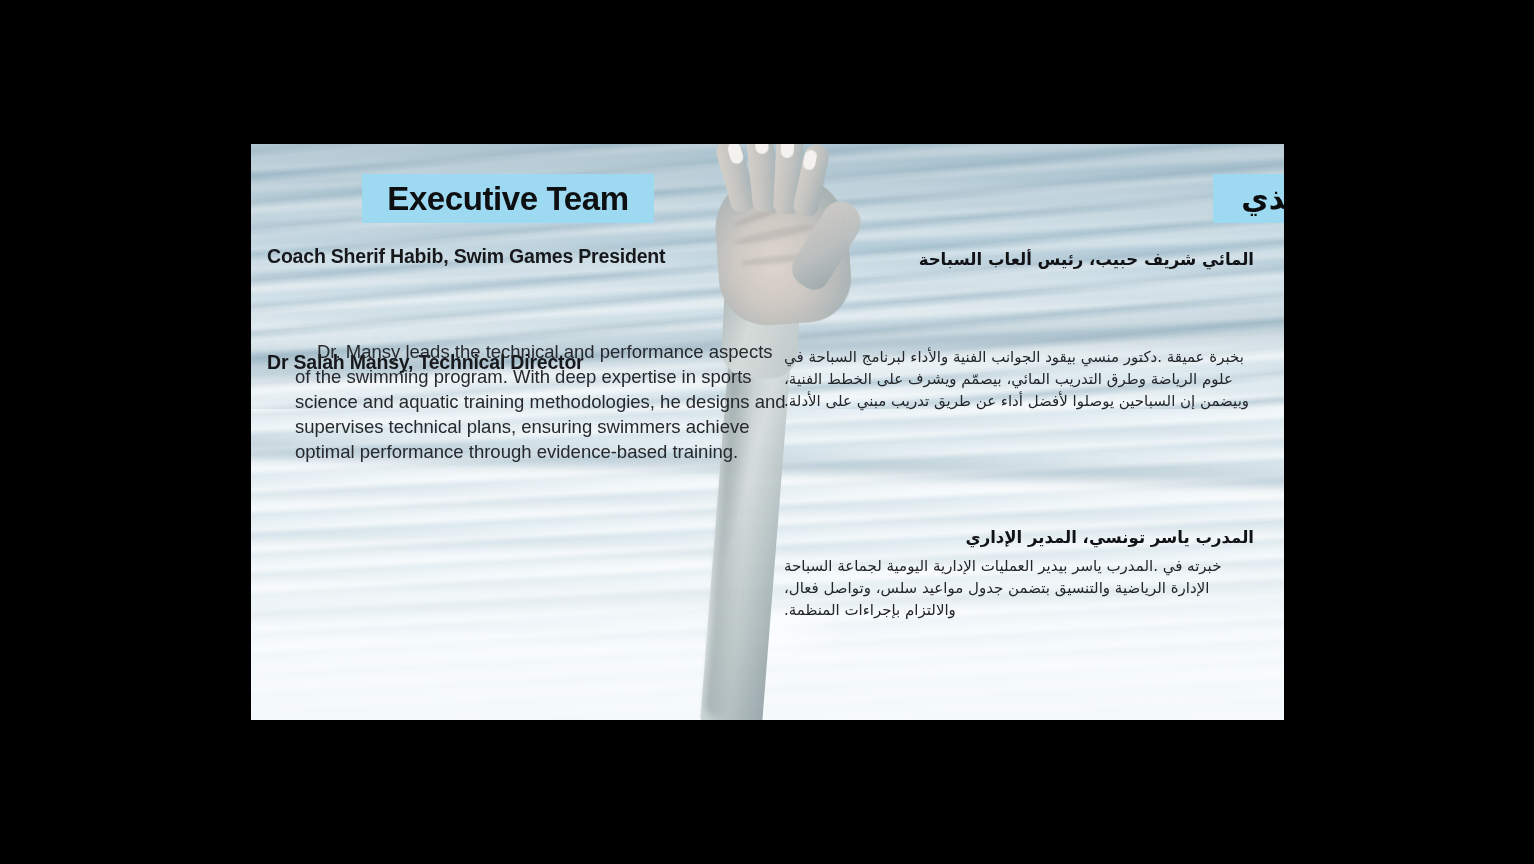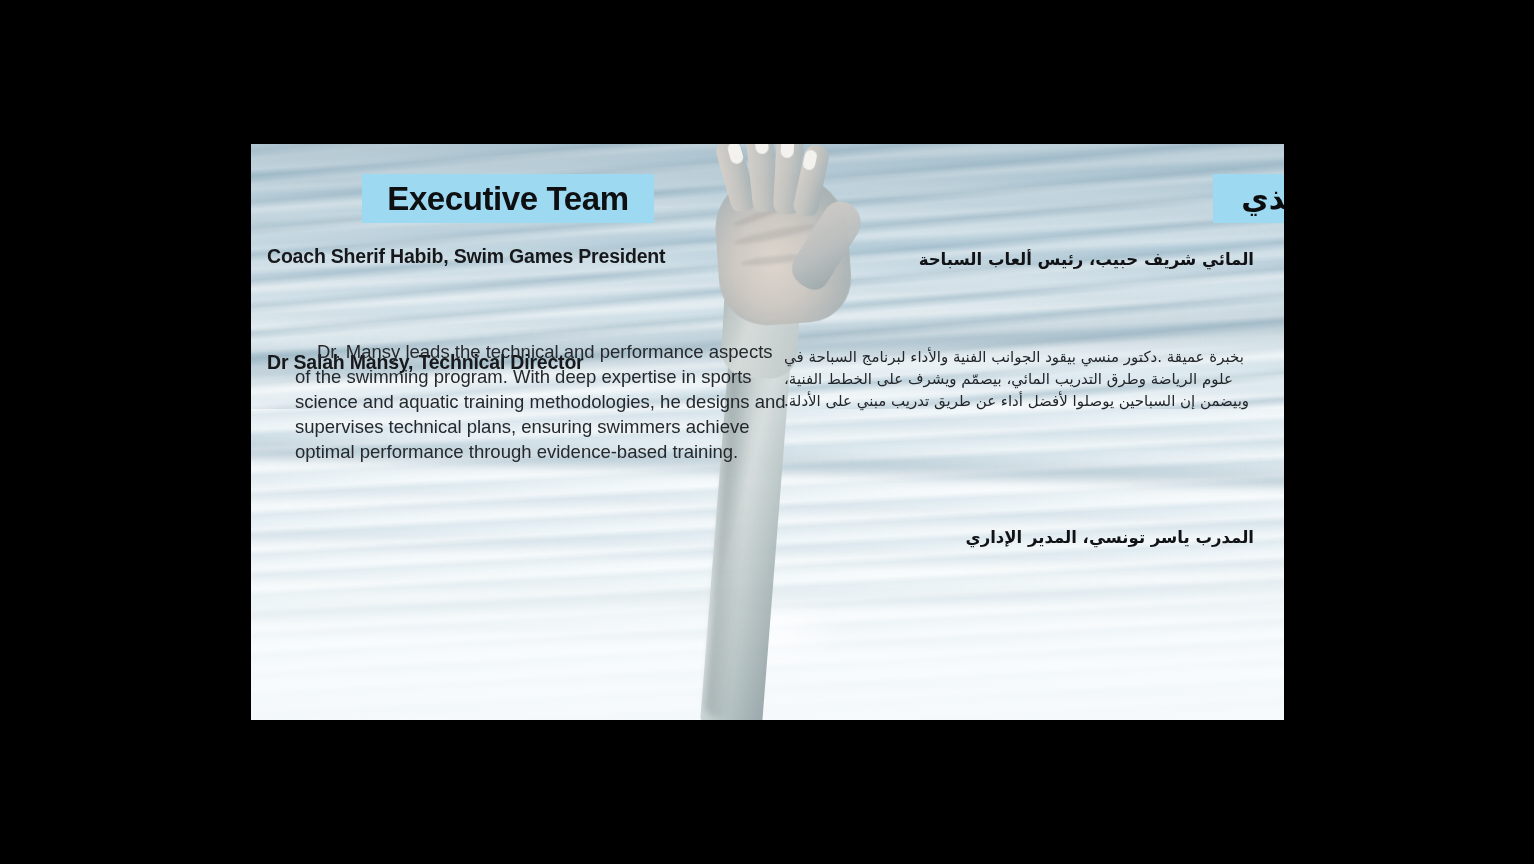--- a/index.html
+++ b/index.html
@@ -387,16 +387,17 @@
 
       <div class="title-chip" id="chip-ar">
         <span id="title-ar">الفريق التنفيذي</span>
       </div>
 
       <div class="ar-heading" id="ar-h1">المائي شريف حبيب، رئيس ألعاب السباحة</div>
 
       <div class="ar-body" id="ar-p2">بخبرة عميقة .دكتور منسي بيقود الجوانب الفنية والأداء لبرنامج السباحة في علوم الرياضة وطرق التدريب المائي، بيصمّم ويشرف على الخطط الفنية، وبيضمن إن السباحين يوصلوا لأفضل أداء عن طريق تدريب مبني على الأدلة.</div>
 
       <div class="ar-heading" id="ar-h3">المدرب ياسر تونسي، المدير الإداري</div>
+      <div class="ar-body" id="ar-p3">خبرته في .المدرب ياسر بيدير العمليات الإدارية اليومية لجماعة السباحة الإدارة الرياضية والتنسيق بتضمن جدول مواعيد سلس، وتواصل فعال، والالتزام بإجراءات المنظمة.</div>
     </div>
 
   </div>
 </div>
 
 </body></html>

